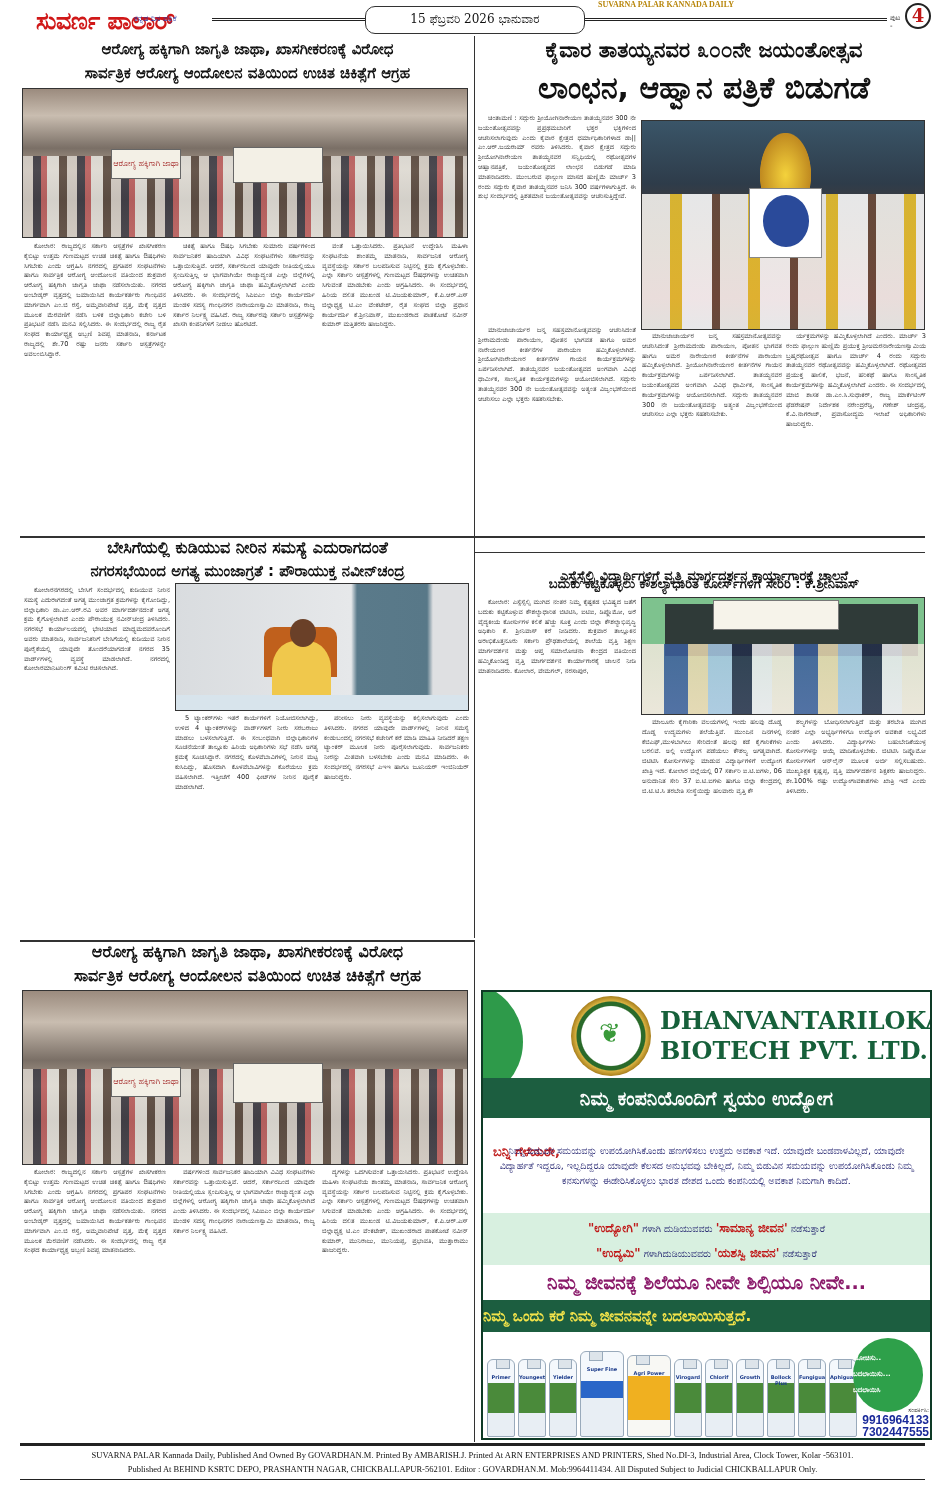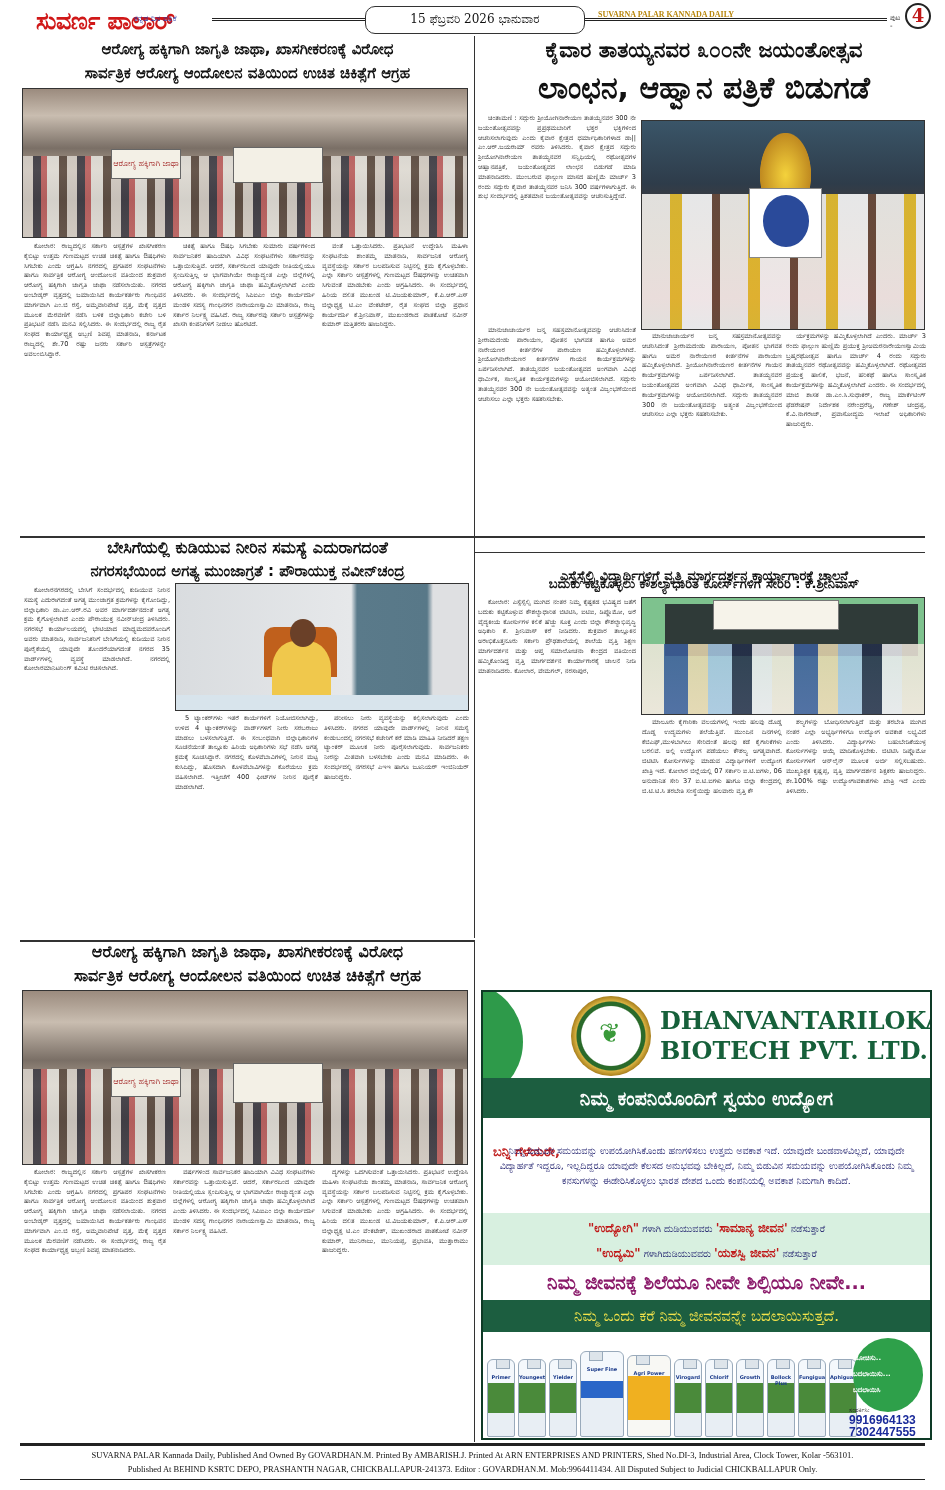--- a/index.html
+++ b/index.html
@@ -5,21 +5,21 @@
   * { box-sizing: border-box; margin: 0; padding: 0; }
   html, body { width: 945px; height: 1490px; background: #fff; overflow: hidden; }
   body { font-family: "DejaVu Sans", sans-serif; color: #111; position: relative; }
 
   
   .masthead { position: absolute; left: 0; top: 0; width: 872px; height: 36px; }
   .logo { position: absolute; left: 36px; top: 6px; font: bold 24px "DejaVu Serif", serif; color: #d01818; letter-spacing: -0.5px; }
   .logo-sub { position: absolute; left: 134px; top: 14px; font-size: 8px; color: #2a3aa8; }
   .mast-line { position: absolute; top: 18px; height: 3px; border-top: 1px solid #222; border-bottom: 1px solid #222; }
   .date-pill { position: absolute; left: 365px; top: 6px; width: 220px; height: 28px; border: 1.5px solid #333; border-radius: 10px; font: 12px "DejaVu Serif", serif; text-align: center; line-height: 24px; background: #fff; }
-  .paper-name { position: absolute; left: 598px; top: 10px; font: bold 8px "Liberation Serif", serif; color: #b8860b; }
+  .paper-name { position: absolute; left: 598px; top: 0; font: bold 8px "Liberation Serif", serif; color: #b8860b; }
   .page-label { position: absolute; left: 890px; top: 14px; font-size: 7px; }
   .page-num { position: absolute; left: 905px; top: 3px; width: 26px; height: 26px; border: 2px solid #222; border-radius: 50%; color: #c01818; font: bold 18px "DejaVu Serif", serif; text-align: center; line-height: 22px; }
 
   .vrule { position: absolute; width: 1px; background: #333; }
   .hrule { position: absolute; height: 2px; background: #333; }
 
   .headline { position: absolute; text-align: center; font-weight: bold; color: #111; white-space: nowrap; }
   .hl-sm { font-size: 15px; }
   .hl-lg { font-size: 21px; }
   .hl-xl { font-size: 30px; font-weight: 700; }
@@ -52,29 +52,29 @@
   .ad-swoosh { position: absolute; left: -20px; top: -10px; width: 60px; height: 120px; background: #2e9a4a; border-radius: 0 60px 60px 0; }
   .ad-emblem { position: absolute; left: 88px; top: 4px; width: 80px; height: 80px; border-radius: 50%; background: radial-gradient(#fff 52%,#2a6a2a 54%,#2a6a2a 60%,#d8b040 62%,#a07818 72%); }
   .ad-emblem span { position: absolute; left: 28px; top: 22px; font-size: 26px; color: #3a9a3a; }
   .ad-company { position: absolute; left: 177px; top: 14px; font: bold 24px "DejaVu Serif", serif; color: #16603a; line-height: 30px; }
   .ad-band1 { position: absolute; left: 0; top: 86px; width: 100%; height: 40px; background: #1c5e40; color: #fff; font-size: 19px; font-weight: bold; text-align: center; line-height: 40px; }
   .ad-greet { position: absolute; left: 10px; top: 132px; font-size: 13px; font-weight: bold; color: #c02020; margin-top: 20px; }
   .ad-para { position: absolute; left: 8px; top: 151px; width: 431px; font-size: 9.5px; line-height: 15px; color: #1a1a6a; text-align: center; }
   .ad-band2 { position: absolute; left: 0; top: 221px; width: 100%; height: 52px; background: #d8f0e0; text-align: center; font-size: 9.5px; line-height: 24px; color: #1a1a6a; padding-top: 3px; }
   .ad-band2 .r { color: #c01818; font-weight: bold; font-size: 12px; }
   .ad-slogan { position: absolute; left: 0; top: 274px; width: 100%; height: 32px; font-size: 19px; font-weight: bold; color: #8a1a6a; text-align: center; line-height: 32px; }
-  .ad-band3 { position: absolute; left: 0; top: 308px; width: 100%; height: 32px; background: #1c5e40; color: #f4e44a; font-size: 15px; font-weight: normal; text-align: center; line-height: 32px; }
+  .ad-band3 { position: absolute; left: 0; top: 308px; width: 100%; height: 32px; background: #1c5e40; color: #f4e44a; font-size: 15px; font-weight: bold; text-align: left; line-height: 32px; }
   .ad-products { position: absolute; left: 4px; top: 345px; width: 360px; height: 100px; }
   .bottle { position: absolute; bottom: 0; width: 28px; background: linear-gradient(180deg,#f4f8fc 0 30%,#4a8a3a 30% 70%,#e8eef4 70%); border: 1px solid #9ab; border-radius: 6px 6px 2px 2px; font-size: 5px; text-align: center; color: #1a3a8a; font-weight: bold; overflow: hidden; }
   .bottle::before { content: ""; position: absolute; left: 8px; top: -1px; width: 12px; height: 8px; background: #dde4ea; border: 1px solid #9ab; }
   .bottle span { position: relative; top: 14px; display: block; }
   .bottle.big { width: 44px; background: linear-gradient(180deg,#f4f8fc 0 35%,#2a66c8 35% 55%,#e8eef4 55%); }
   .bottle.jar { width: 44px; background: linear-gradient(180deg,#f8f8f4 0 25%,#f0b020 25% 80%,#f8f8f4 80%); }
   .ad-bubble { position: absolute; left: 370px; top: 346px; width: 70px; height: 74px; border-radius: 50%; background: #2ea04a; color: #fff; font-size: 7px; font-weight: bold; text-align: left; padding-top: 12px; line-height: 16px; }
-  .ad-contact { position: absolute; left: 366px; top: 414px; width: 80px; text-align: left; }
+  .ad-contact { position: absolute; left: 366px; top: 414px; width: 80px; text-align: right; }
   .ad-contact .lbl { font-size: 6px; color: #222; }
   .ad-contact .num { font: bold 12px "Liberation Sans", sans-serif; color: #1a2a9a; line-height: 12px; }
 
   .footer-rule { position: absolute; left: 20px; width: 905px; background: #222; }
   .footer { position: absolute; left: 20px; width: 905px; text-align: center; font: 8.5px "Liberation Serif", serif; color: #111; line-height: 13px; }
 </style>
 </head>
 <body>
 
 <div class="masthead">
@@ -266,14 +266,14 @@
   </div>
   <div class="ad-contact">
     <div class="lbl">ಸಂಪರ್ಕಿಸಿ:</div>
     <div class="num">9916964133</div>
     <div class="num">7302447555</div>
   </div>
 </div>
 
 <div class="footer-rule" style="top:1443px;height:3px"></div>
 <div class="footer" style="top:1449px">SUVARNA PALAR Kannada Daily, Published And Owned By GOVARDHAN.M. Printed By AMBARISH.J. Printed At ARN ENTERPRISES AND PRINTERS, Shed No.DI-3, Industrial Area, Clock Tower, Kolar -563101.</div>
-<div class="footer" style="top:1463px">Published At BEHIND KSRTC DEPO, PRASHANTH NAGAR, CHICKBALLAPUR-241373. Editor : GOVARDHAN.M. Mob:9964411434. All Disputed Subject to Judicial CHICKBALLAPUR Only.</div>
+<div class="footer" style="top:1463px">Published At BEHIND KSRTC DEPO, PRASHANTH NAGAR, CHICKBALLAPUR-562101. Editor : GOVARDHAN.M. Mob:9964411434. All Disputed Subject to Judicial CHICKBALLAPUR Only.</div>
 <div class="footer-rule" style="top:1479px;height:1px"></div>
 
 </body></html>

